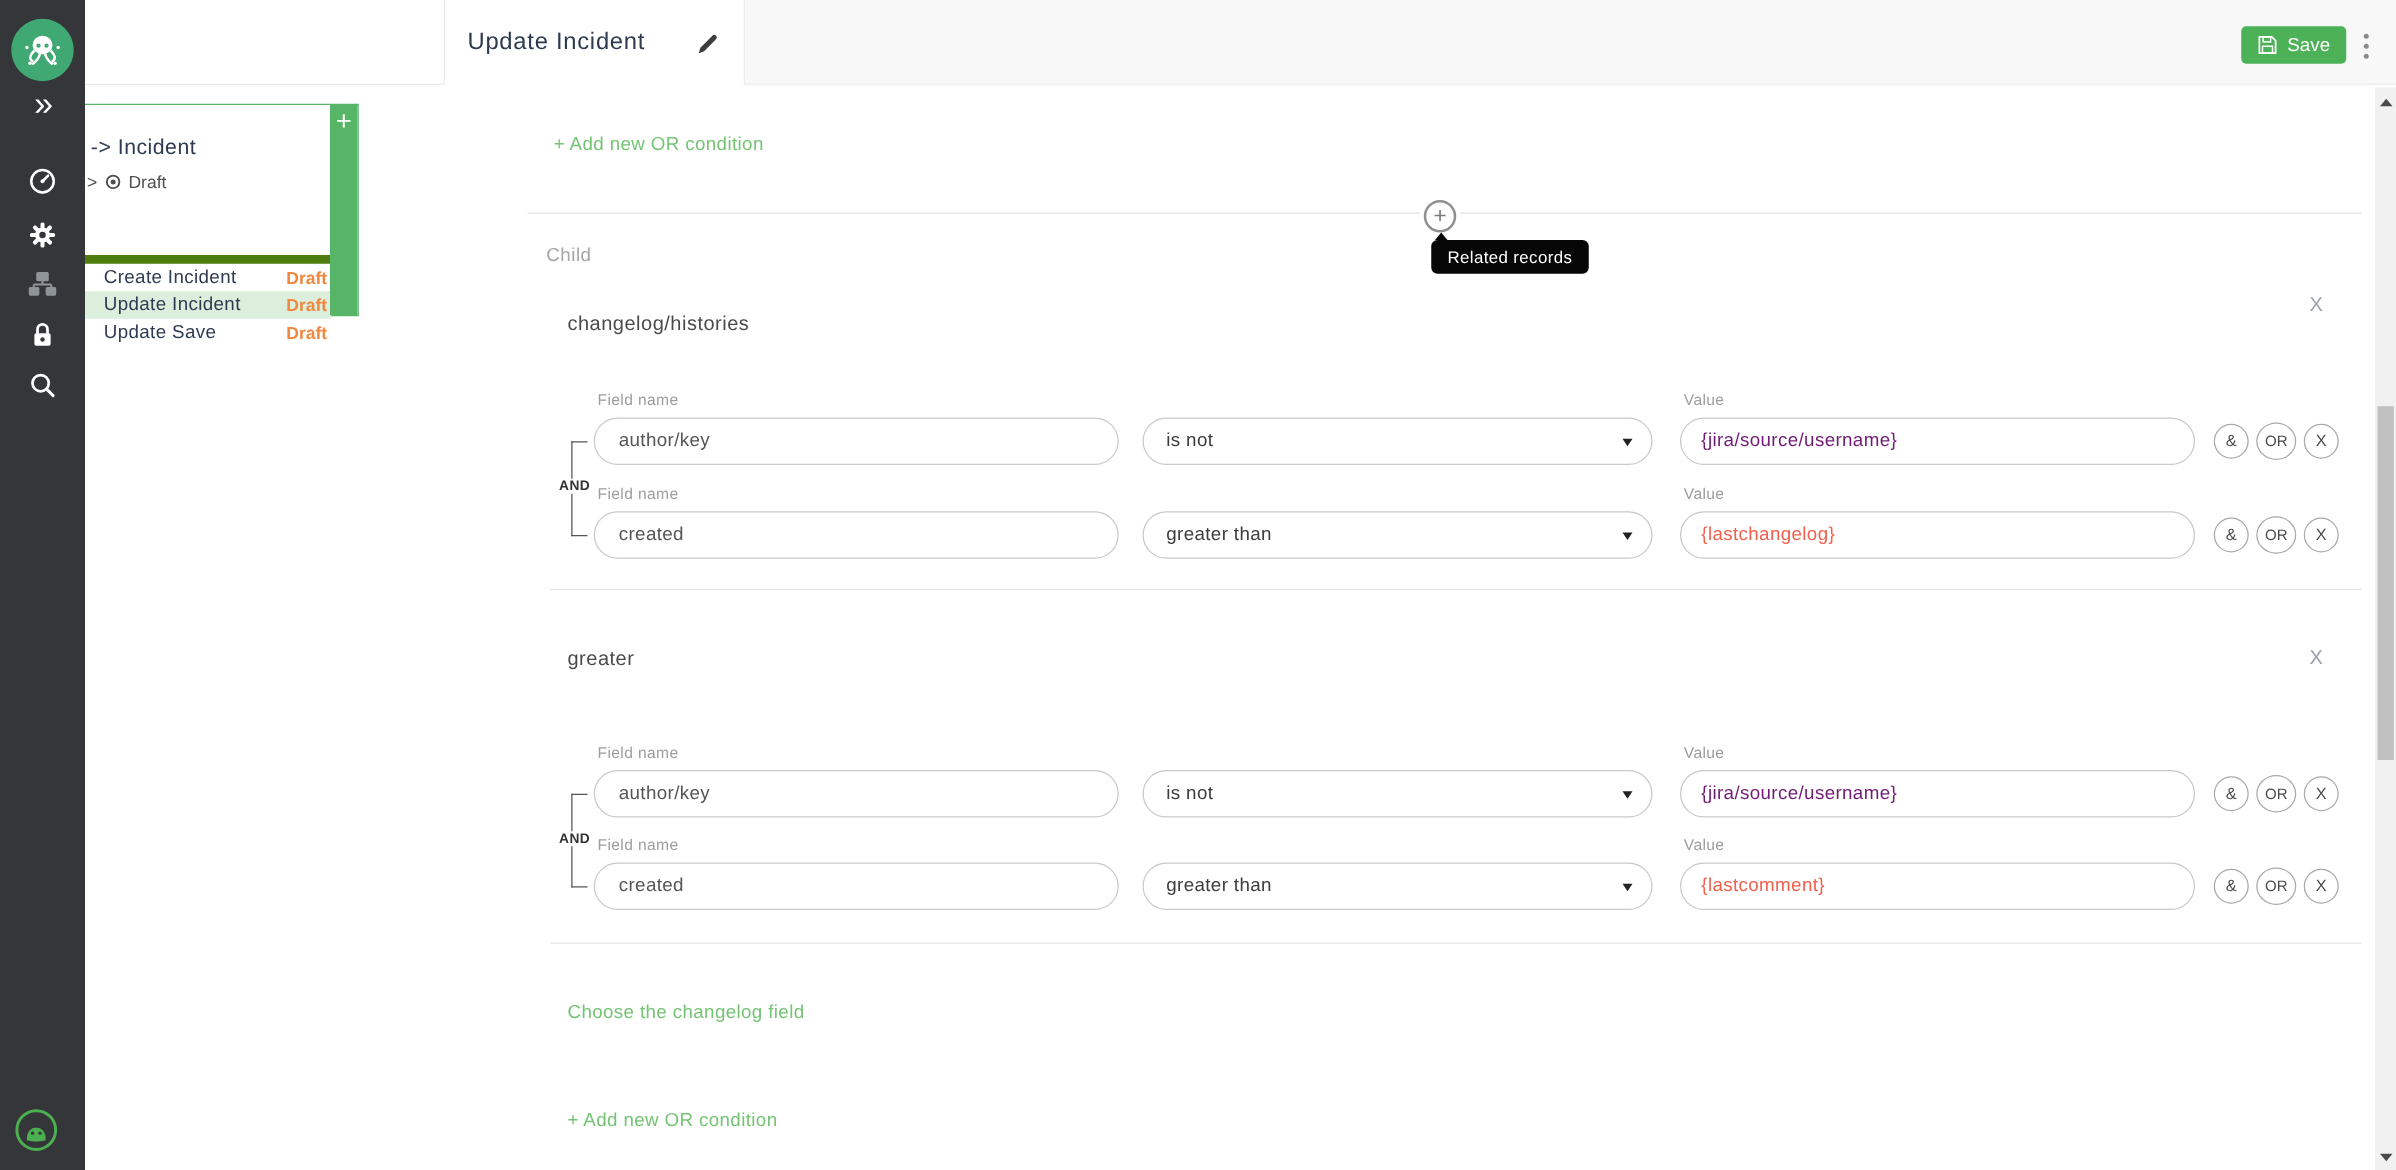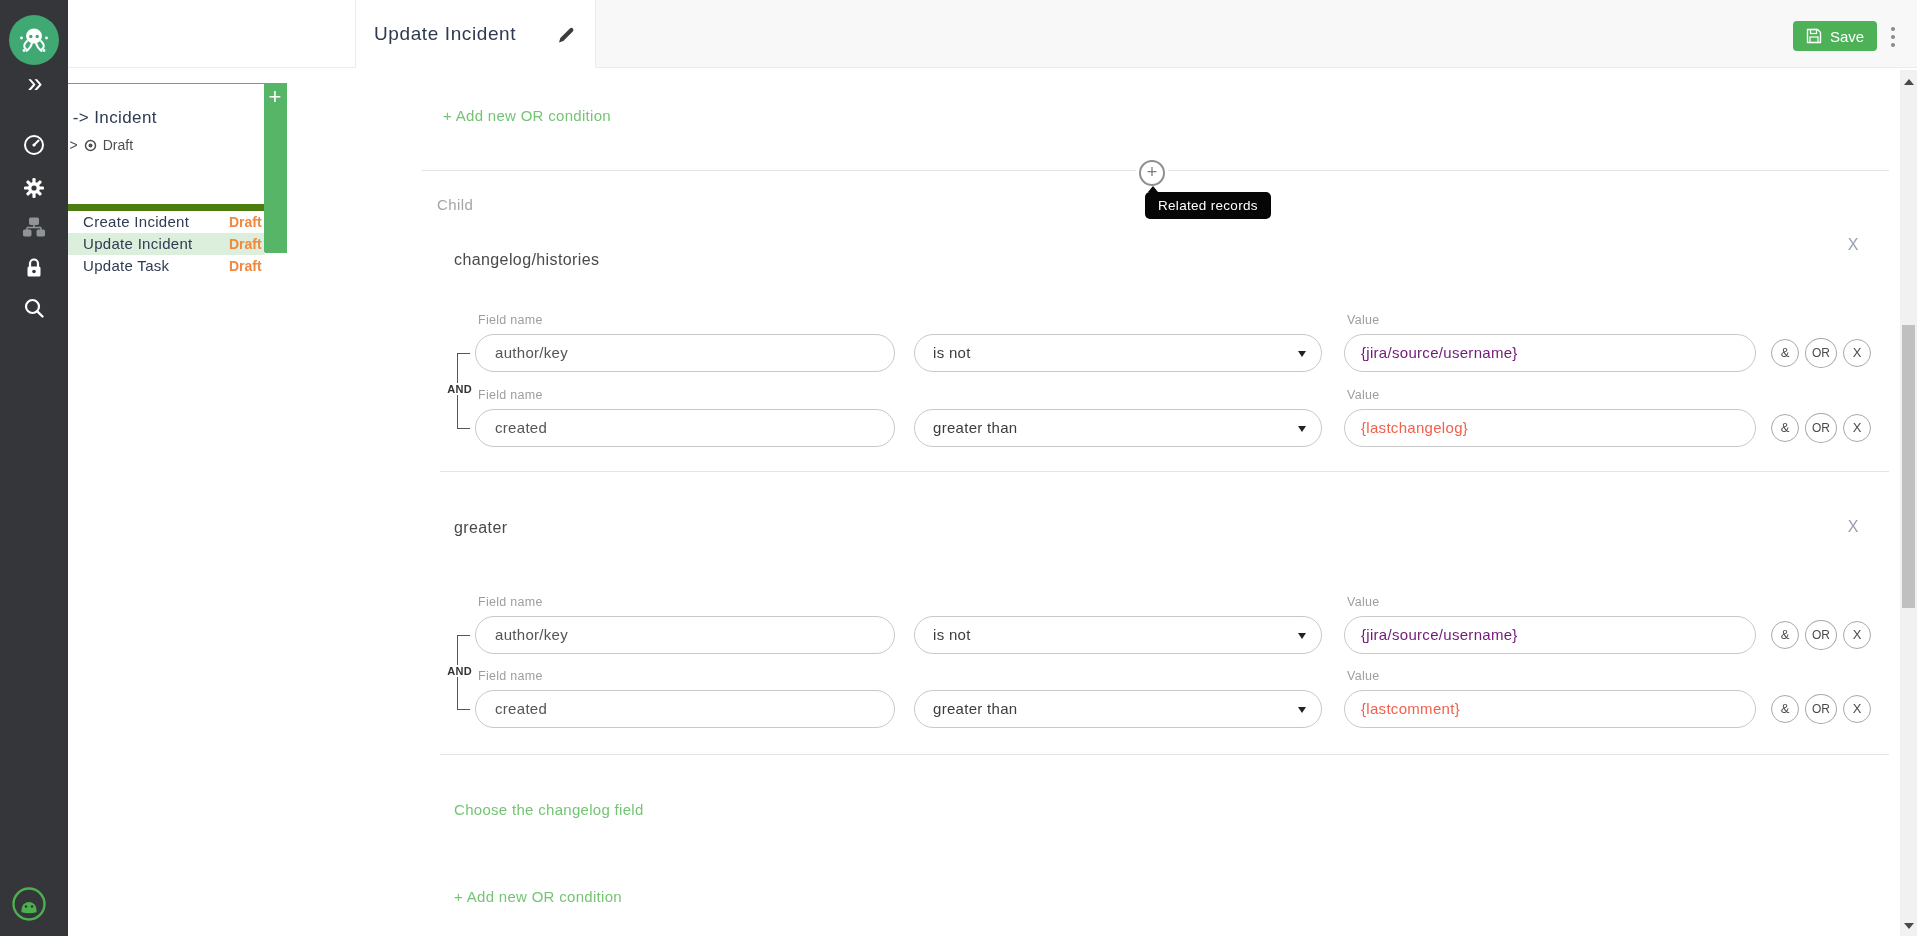--- a/index.html
+++ b/index.html
@@ -207,21 +207,21 @@
         <span class="toggle">
             <span class="knob"></span>
           </span>
         <span class="p-label">Update Incident</span>
         <span class="p-status">Draft</span>
       </div>
       <div class="p-row">
         <span class="toggle">
             <span class="knob"></span>
           </span>
-        <span class="p-label">Update Task</span>
+        <span class="p-label">Update Save</span>
         <span class="p-status">Draft</span>
       </div>
     </div>
 
     <div class="panel-strip">
       <span class="panel-plus">+</span>
     </div>
   </div>
 
   <div class="main-header"></div>

